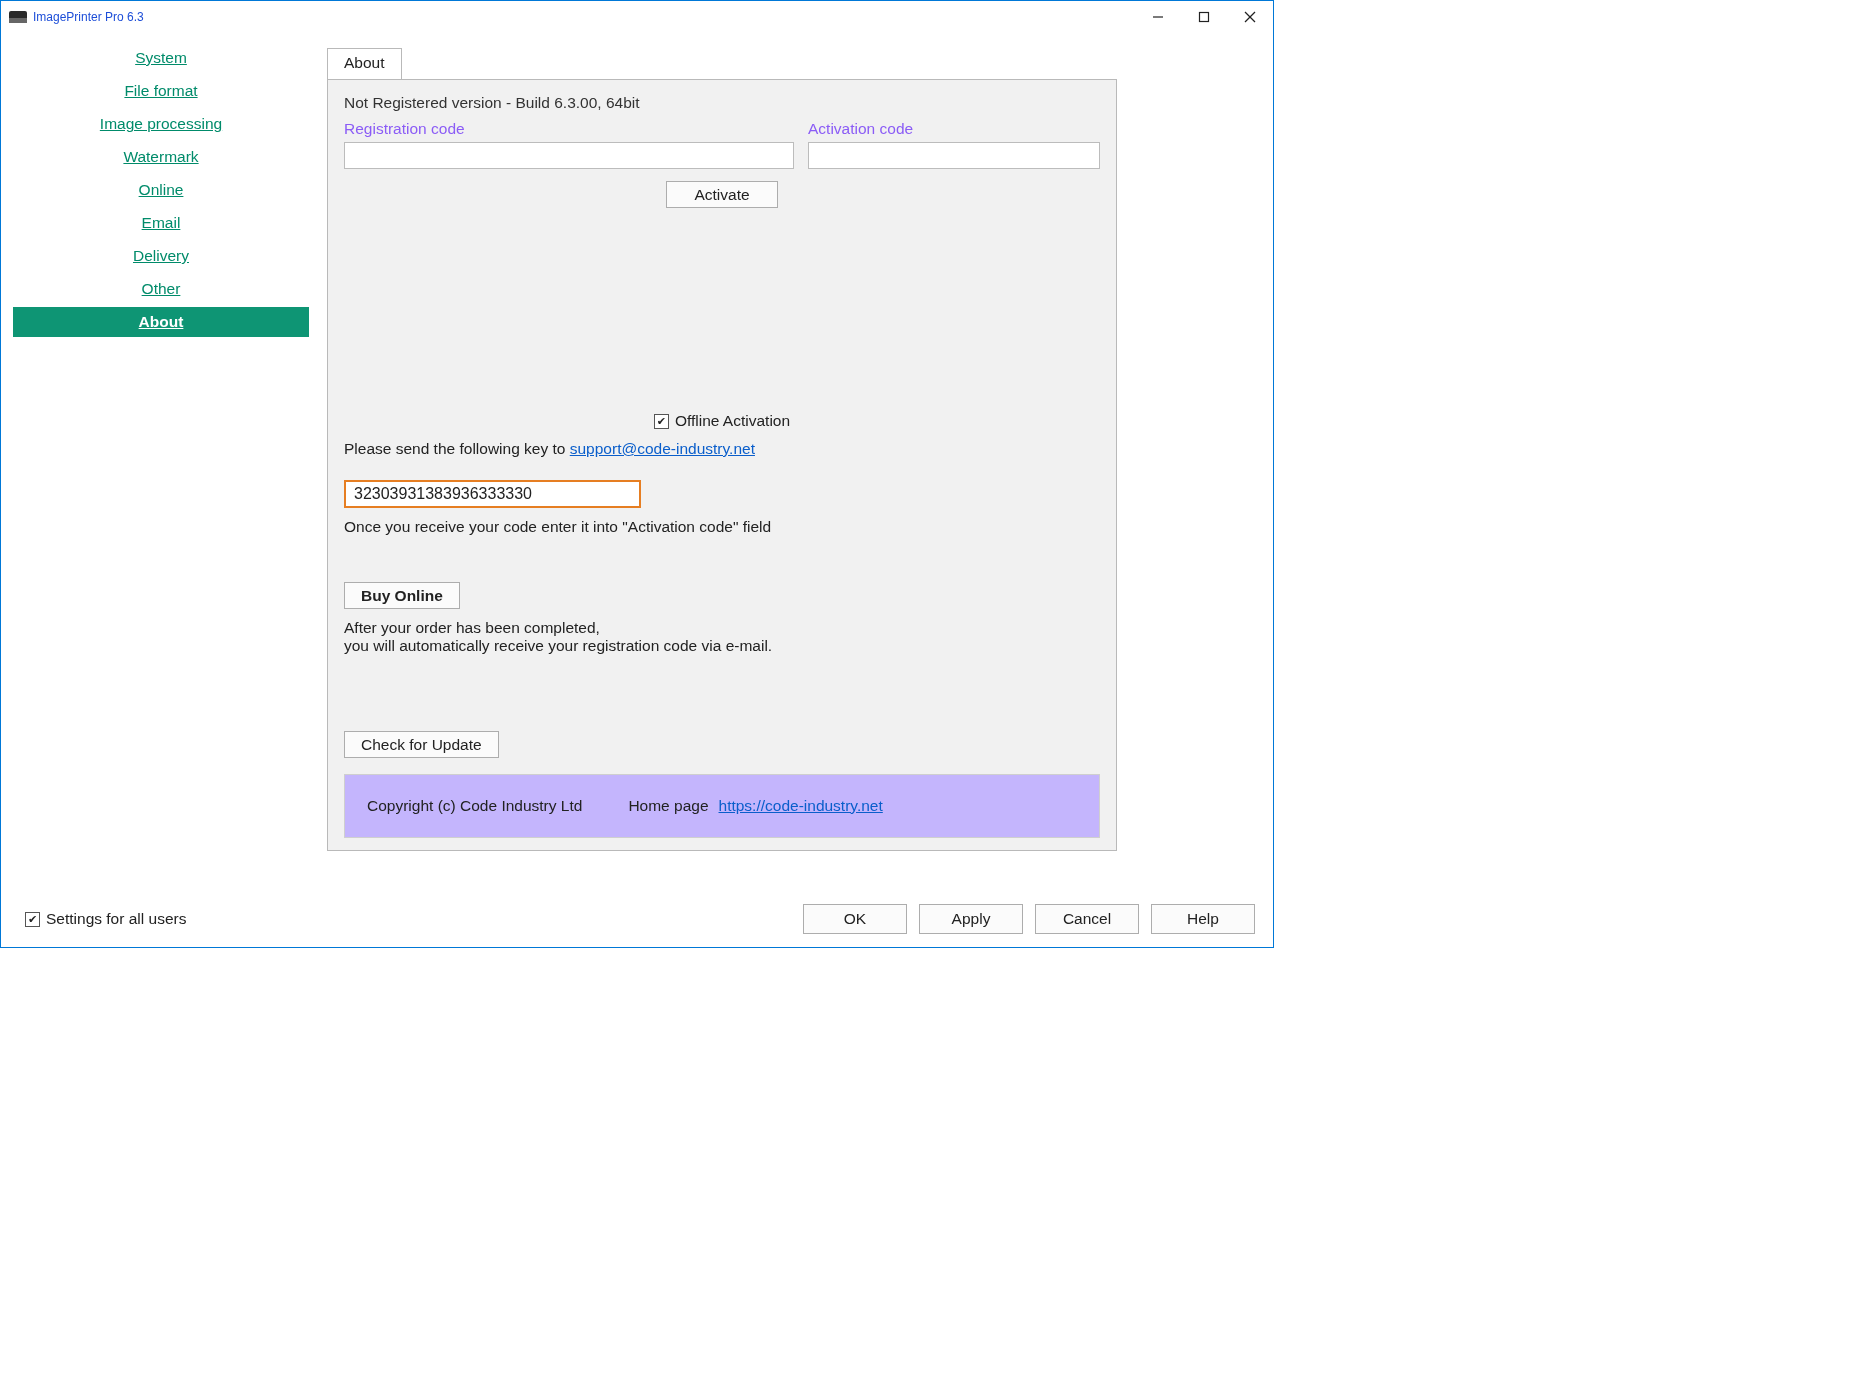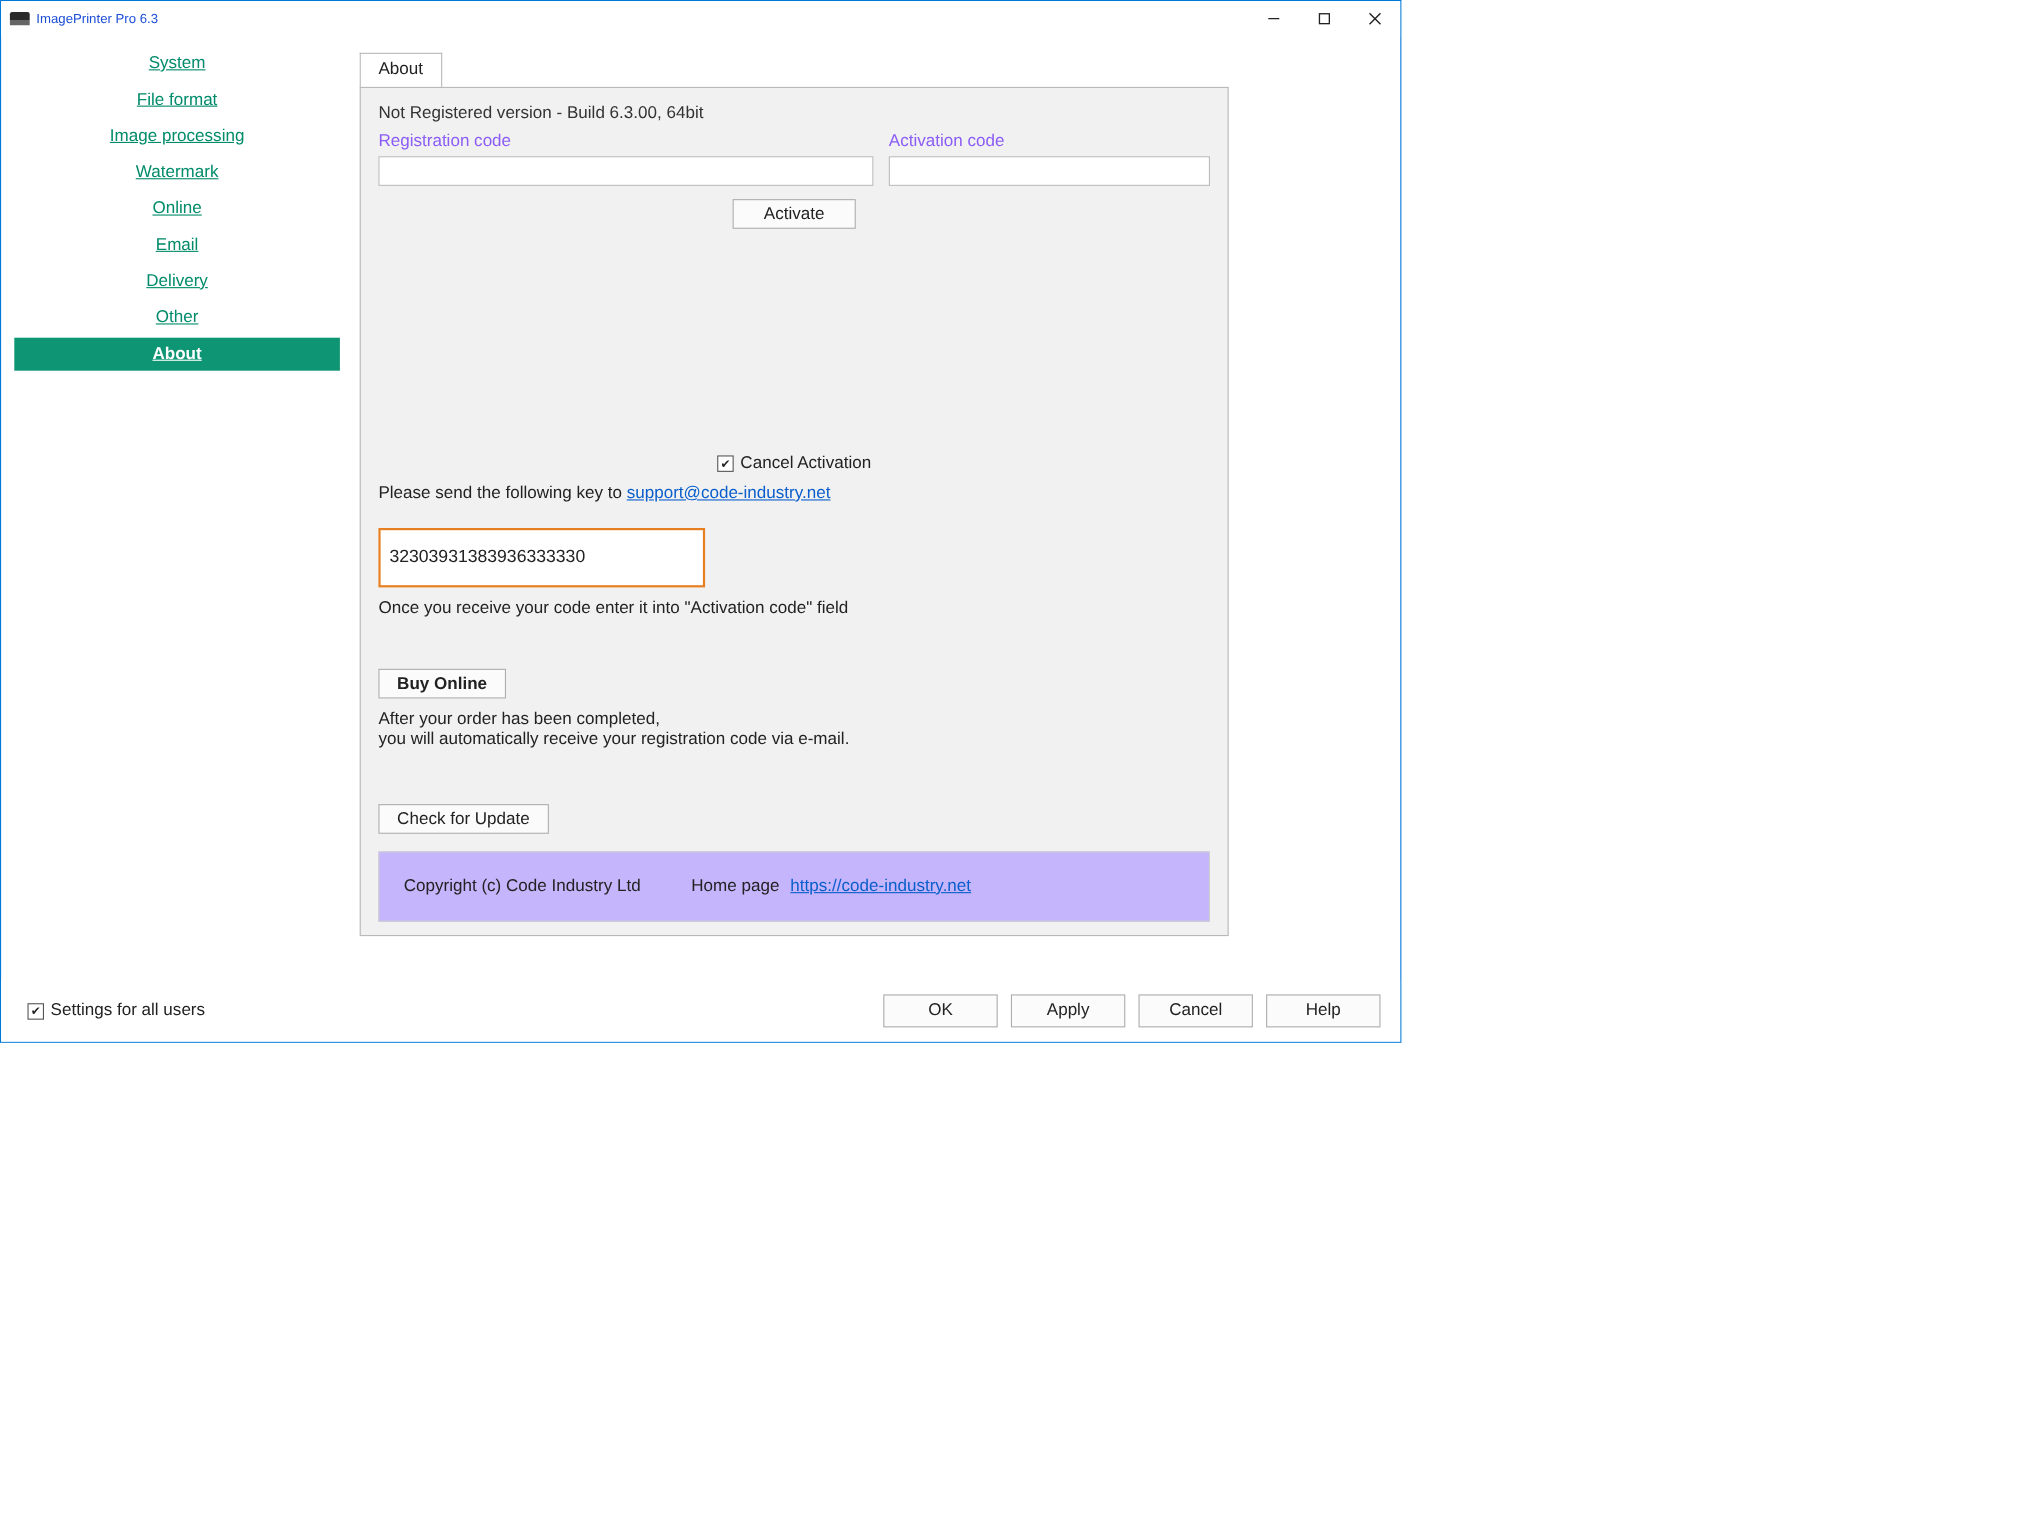--- a/index.html
+++ b/index.html
@@ -151,21 +151,21 @@
     vertical-align: -2px;
   }
   .cbwrap { display: inline-flex; align-items: center; }
 
   .blue-link { color: #0a5ecb; text-decoration: underline; }
 
   .keybox {
     border: 2.5px solid #e67e22;
     background: #fff;
     display: inline-block;
-    padding: 16px 8px;
+    padding: 3px 8px;
     margin-top: 22px;
     width: 297px;
     font-size: 16px;
   }
 
   .footer-panel {
     position: absolute;
     left: 16px; right: 16px;
     bottom: 12px;
     height: 64px;
@@ -248,21 +248,21 @@
       <div class="cols">
         <div class="col-reg"><input class="textfield" type="text" value="" style=""></div>
         <div class="col-act"><input class="textfield" type="text" value="" style=""></div>
       </div>
 
       <div class="activate-row">
         <button class="win" style="width:112px"><span>Activate</span></button>
         <span style="flex:0 0 160px"></span>
         <span class="cbwrap">
           <span class="checkbox">✔</span>
-          <span>Cancel Activation</span>
+          <span>Offline Activation</span>
         </span>
       </div>
 
       <div class="mt10">
         <span>Please send the following key to </span><a href="#" class="blue-link"><span>support@code-industry.net</span></a>
       </div>
 
       <div class="keybox"><span>32303931383936333330</span></div>
 
       <div class="mt10">Once you receive your code enter it into "Activation code" field</div>

